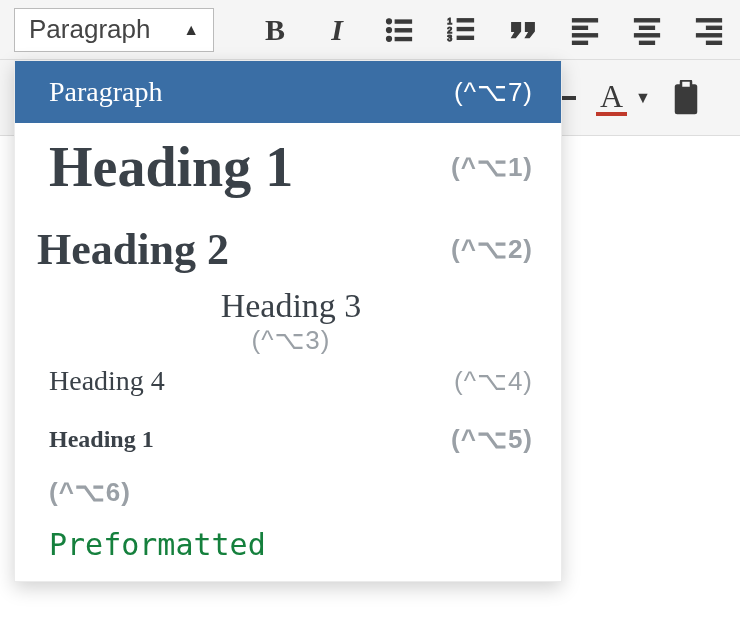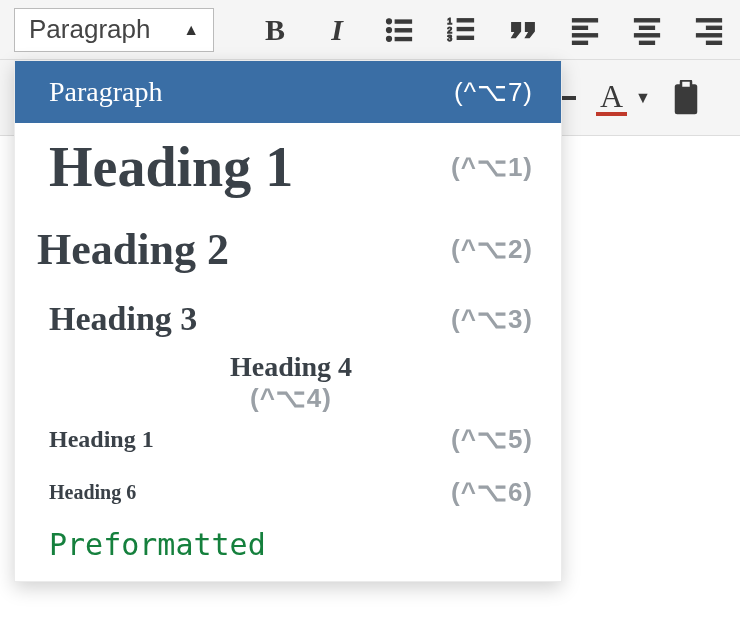--- a/index.html
+++ b/index.html
@@ -74,22 +74,22 @@
     font-family: -apple-system, "Helvetica Neue", Arial, sans-serif;
     font-size: 26px;
     color: #9aa0a6;
     letter-spacing: 1px;
   }
   .dd-item.sel { background: #3a6ea5; color: #fff; }
   .dd-item.sel .short { color: #fff; }
   .dd-paragraph   { height: 62px; font-size: 28px; font-family: Georgia, serif; }
   .dd-h1 { height: 88px; font-size: 56px; font-weight: 700; font-family: Georgia, serif; }
   .dd-h2 { height: 76px; font-size: 44px; font-weight: 800; font-family: Georgia, serif; padding-left: 22px; }
-  .dd-h3 { height: 64px; font-size: 34px; font-weight: 700; font-family: Georgia, serif; }
-  .dd-h4 { height: 60px; font-size: 28px; font-weight: 700; font-family: Georgia, serif; flex-direction: column; }
+  .dd-h3 { height: 64px; font-size: 34px; font-weight: 400; font-family: Georgia, serif; flex-direction: column; }
+  .dd-h4 { height: 60px; font-size: 28px; font-weight: 400; font-family: Georgia, serif; }
   .dd-h5 { height: 56px; font-size: 24px; font-weight: 800; font-family: Georgia, serif; }
   .dd-h6 { height: 50px; font-size: 20px; font-weight: 800; font-family: Georgia, serif; }
   .dd-pre { height: 54px; font-size: 30px; font-family: "Menlo","Consolas",monospace; color:#15803d; }
   .row2-btn {
     display: flex;
     align-items: center;
     justify-content: center;
     color: #3a3a3a;
     cursor: pointer;
   }
@@ -210,20 +210,19 @@
     </div>
     <div class="dd-item dd-h4">
       <span>Heading 4</span>
       <span class="short">(^⌥4)</span>
     </div>
     <div class="dd-item dd-h5">
       <span>Heading 1</span>
       <span class="short">(^⌥5)</span>
     </div>
     <div class="dd-item dd-h6">
-      <span>Heading 6</span>
       <span class="short">(^⌥6)</span>
     </div>
     <div class="dd-item dd-pre">
       <span>Preformatted</span>
       <span class="short"></span>
     </div>
   </div>
 
 </body></html>

